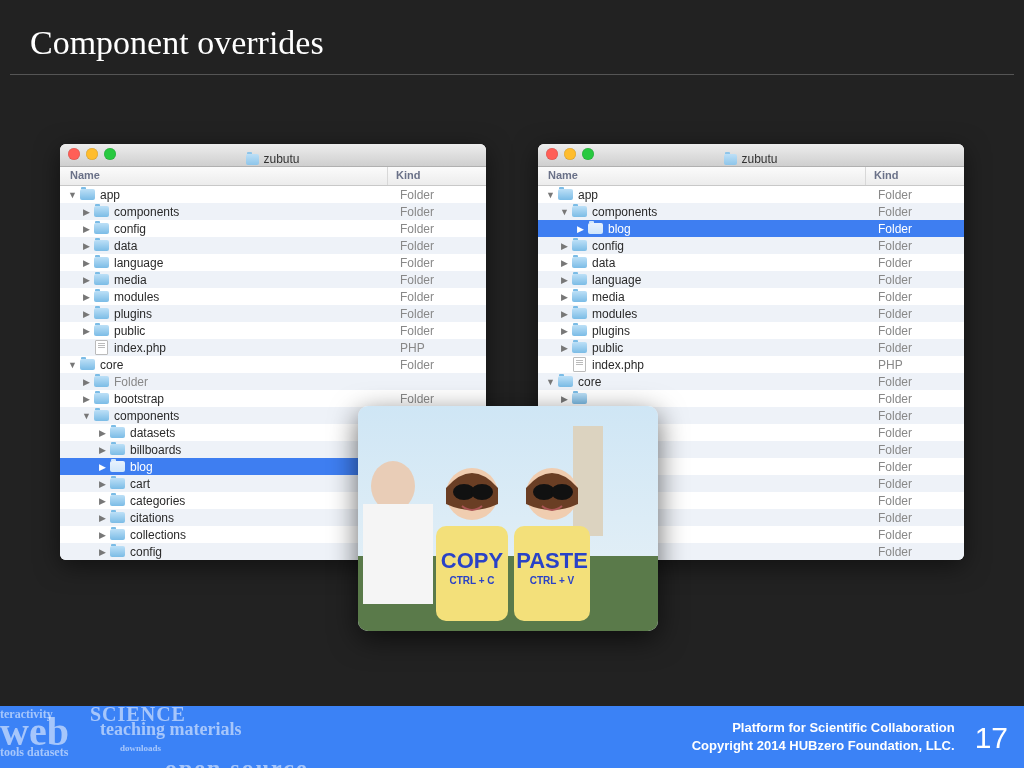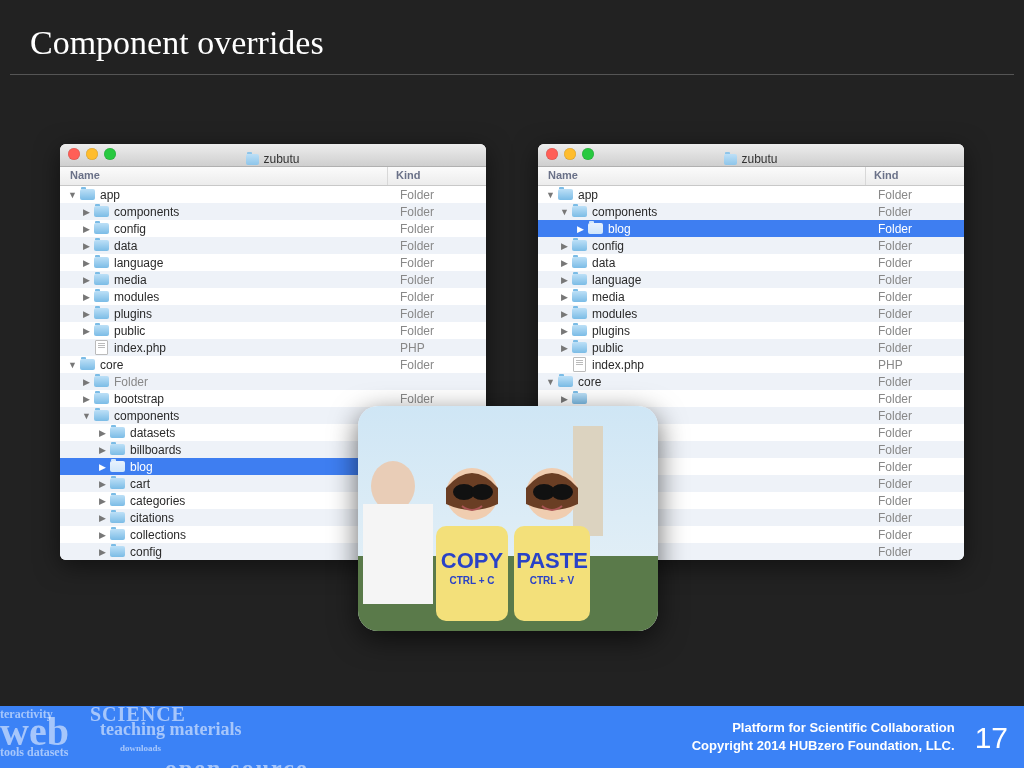--- a/index.html
+++ b/index.html
@@ -35,21 +35,21 @@
   .folder-i::before{content:"";position:absolute;top:-2px;left:1px;width:5px;height:2px;background:#7bbce6;border-radius:1px 1px 0 0}
   .row.selected .folder-i{background:linear-gradient(#e8f2fd,#cfe6fb)}
   .row.selected .folder-i::before{background:#cfe6fb}
   .file-i{width:11px;height:13px;background:#fff;border:1px solid #bbb;border-radius:1px;position:relative}
   .file-i::after{content:"";position:absolute;top:2px;left:2px;right:2px;height:1px;background:#bbb;box-shadow:0 2px 0 #bbb,0 4px 0 #bbb}
   .row .label{flex:1}
   .row .kind{width:78px;color:#888}
   .indent-0{padding-left:8px}
   .indent-1{padding-left:22px}
   .indent-2{padding-left:38px}
-  .photo{position:absolute;left:298px;top:262px;width:300px;height:225px;border-radius:20px;box-shadow:0 8px 28px rgba(0,0,0,.6);overflow:hidden}
+  .photo{position:absolute;left:298px;top:262px;width:300px;height:225px;border-radius:10px;box-shadow:0 8px 28px rgba(0,0,0,.6);overflow:hidden}
   .photo svg{width:100%;height:100%;display:block}
   .footer{position:absolute;left:0;right:0;bottom:0;height:62px;background:#3b82f6;color:#fff;display:flex;align-items:center;justify-content:flex-end;padding:0 16px;overflow:hidden}
   .footer-cloud{position:absolute;left:0;top:0;bottom:0;width:420px;font-family:Georgia,serif;color:rgba(255,255,255,.55);line-height:1;pointer-events:none}
   .footer-cloud .w1{position:absolute;font-weight:900}
   .footer-right{display:flex;align-items:flex-end;gap:20px}
   .footer-text{text-align:right;font-size:13px;font-weight:700;line-height:1.35}
   .footer-text .plat{display:block}
   .page-num{font-size:30px;font-weight:300}
 </style>
 </head>

